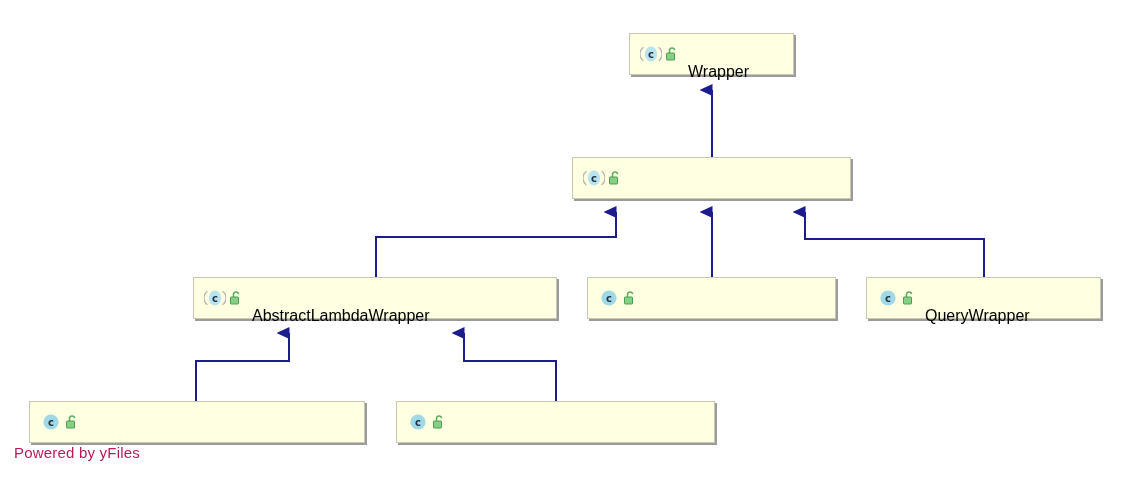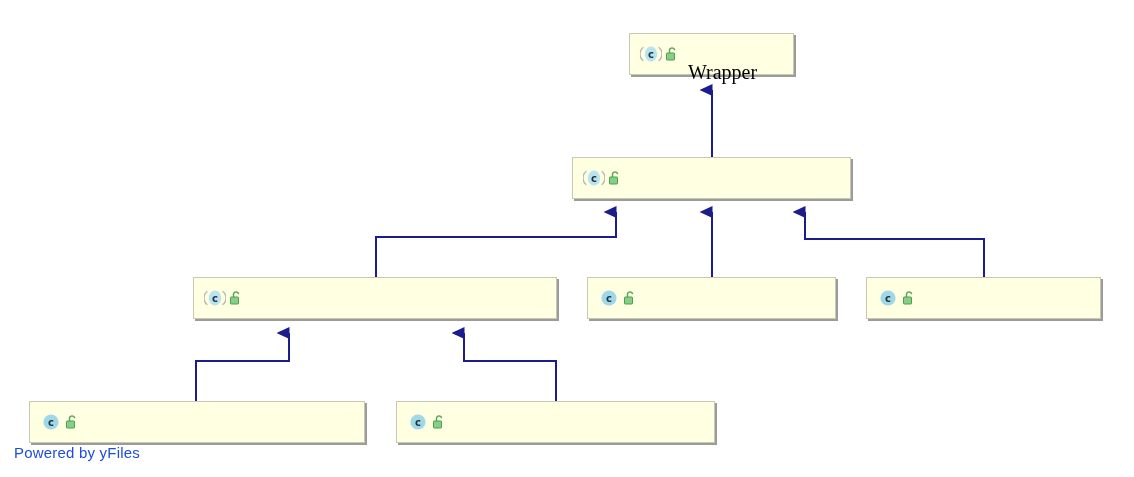--- a/index.html
+++ b/index.html
@@ -56,35 +56,35 @@
     flex: 0 0 auto;
   }
 
   .lock-icon {
     display: block;
     flex: 0 0 auto;
     margin-left: 3px;
   }
 
   .node-label {
-    font-family: Liberation Serif, serif;
-    font-size: 20px;
+    font-family: Liberation Sans, sans-serif;
+    font-size: 16px;
     color: #000000;
     letter-spacing: 0px;
     line-height: 1;
     margin-top: 36px;
   }
 
   #watermark {
     position: absolute;
     left: 14px;
     top: 444px;
     font-family: "Liberation Sans", "DejaVu Sans", sans-serif;
     font-size: 15px;
-    color: #1d4ed8;
+    color: #be185d;
     letter-spacing: 0.2px;
     white-space: nowrap;
   }
 </style>
 </head>
 <body>
 
 <div id="diagram-canvas">
 
   <svg id="edge-layer" width="1134" height="477" viewBox="0 0 1134 477" xmlns="http://www.w3.org/2000/svg">
@@ -146,20 +146,21 @@
         <ellipse cx="11" cy="9" rx="6.2" ry="7.6" fill="#b9e4ef"></ellipse>
         <path d="M3.4,2.2 A8.5,8.5 0 0 0 3.4,15.8" stroke="#b6b6b6" stroke-width="1.4" fill="none"></path>
         <path d="M18.6,2.2 A8.5,8.5 0 0 1 18.6,15.8" stroke="#b6b6b6" stroke-width="1.4" fill="none"></path>
         <text x="11" y="13.2" text-anchor="middle" font-family="DejaVu Sans, sans-serif" font-size="10" font-weight="bold" fill="#223344">c</text>
       </svg>
       <svg class="lock-icon" width="13" height="16" viewBox="0 0 13 16" xmlns="http://www.w3.org/2000/svg">
         <path d="M4.5,7 L4.5,4.2 A2.6,2.6 0 0 1 9.6,4.2" stroke="#5aa85a" stroke-width="1.5" fill="none"></path>
         <rect x="1.5" y="7" width="8" height="7" rx="0.6" fill="#86cf86" stroke="#4f9e4f" stroke-width="1"></rect>
       </svg>
     </span>
+    <span class="node-label">AbstractLambdaWrapper</span>
   </div>
 
   <div class="uml-node" style="left:587px; top:277px; width:249px; height:42px;">
     <span class="node-icons">
       <svg class="class-icon" width="22" height="18" viewBox="0 0 22 18" xmlns="http://www.w3.org/2000/svg">
         <circle cx="11" cy="9" r="7.6" fill="#9fd9e8"></circle>
         <text x="11" y="13" text-anchor="middle" font-family="DejaVu Sans, sans-serif" font-size="10" font-weight="bold" fill="#223344">c</text>
       </svg>
       <svg class="lock-icon" width="13" height="16" viewBox="0 0 13 16" xmlns="http://www.w3.org/2000/svg">
         <path d="M4.5,7 L4.5,4.2 A2.6,2.6 0 0 1 9.6,4.2" stroke="#5aa85a" stroke-width="1.5" fill="none"></path>
@@ -172,20 +173,21 @@
     <span class="node-icons">
       <svg class="class-icon" width="22" height="18" viewBox="0 0 22 18" xmlns="http://www.w3.org/2000/svg">
         <circle cx="11" cy="9" r="7.6" fill="#9fd9e8"></circle>
         <text x="11" y="13" text-anchor="middle" font-family="DejaVu Sans, sans-serif" font-size="10" font-weight="bold" fill="#223344">c</text>
       </svg>
       <svg class="lock-icon" width="13" height="16" viewBox="0 0 13 16" xmlns="http://www.w3.org/2000/svg">
         <path d="M4.5,7 L4.5,4.2 A2.6,2.6 0 0 1 9.6,4.2" stroke="#5aa85a" stroke-width="1.5" fill="none"></path>
         <rect x="1.5" y="7" width="8" height="7" rx="0.6" fill="#86cf86" stroke="#4f9e4f" stroke-width="1"></rect>
       </svg>
     </span>
+    <span class="node-label">QueryWrapper</span>
   </div>
 
   <div class="uml-node" style="left:29px; top:401px; width:336px; height:42px;">
     <span class="node-icons">
       <svg class="class-icon" width="22" height="18" viewBox="0 0 22 18" xmlns="http://www.w3.org/2000/svg">
         <circle cx="11" cy="9" r="7.6" fill="#9fd9e8"></circle>
         <text x="11" y="13" text-anchor="middle" font-family="DejaVu Sans, sans-serif" font-size="10" font-weight="bold" fill="#223344">c</text>
       </svg>
       <svg class="lock-icon" width="13" height="16" viewBox="0 0 13 16" xmlns="http://www.w3.org/2000/svg">
         <path d="M4.5,7 L4.5,4.2 A2.6,2.6 0 0 1 9.6,4.2" stroke="#5aa85a" stroke-width="1.5" fill="none"></path>

